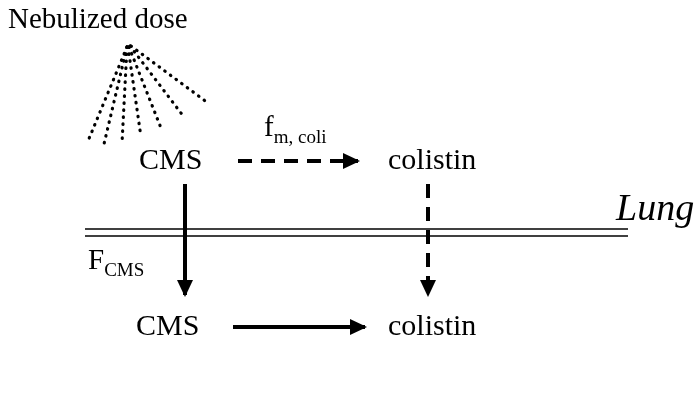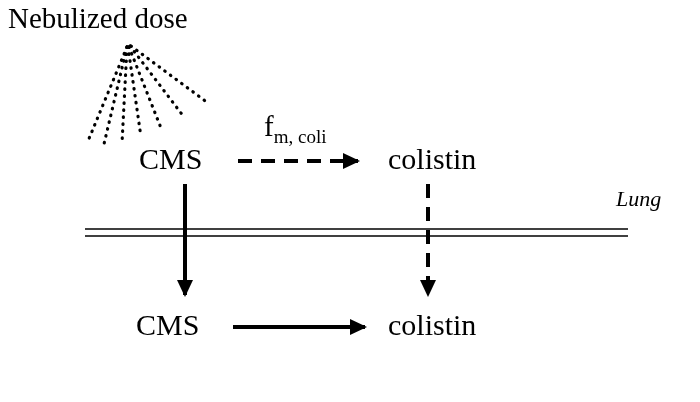--- a/index.html
+++ b/index.html
@@ -23,21 +23,21 @@
     width: 700px;
     height: 402px;
   }
   .txt {
     position: absolute;
     white-space: nowrap;
     line-height: 1;
   }
   .t-main { font-size: 30px; }
   .t-title { font-size: 29px; }
-  .t-italic { font-size: 22px; font-style: italic; }
+  .t-italic { font-size: 38px; font-style: italic; }
   .t-param { font-size: 29px; }
   .t-param sub {
     font-size: 19px;
     line-height: 0;
     vertical-align: -0.35em;
   }
 </style>
 </head>
 <body>
 
@@ -77,20 +77,21 @@
   <div class="txt t-title" style="left:8px; top:4px;">Nebulized dose</div>
 
   <div class="txt t-main" style="left:139px; top:144px;">CMS</div>
 
   <div class="txt t-param" style="left:264px; top:112px;"><span>f</span><sub>m, coli</sub></div>
 
   <div class="txt t-main" style="left:388px; top:144px;">colistin</div>
 
   <div class="txt t-italic" style="left:616px; top:188px;">Lung</div>
 
+  <div class="txt t-param" style="left:88px; top:245px;"><span>F</span><sub>CMS</sub></div>
 
 
 
   <div class="txt t-main" style="left:136px; top:310px;">CMS</div>
 
   <div class="txt t-main" style="left:388px; top:310px;">colistin</div>
 
 
 </div>
 

